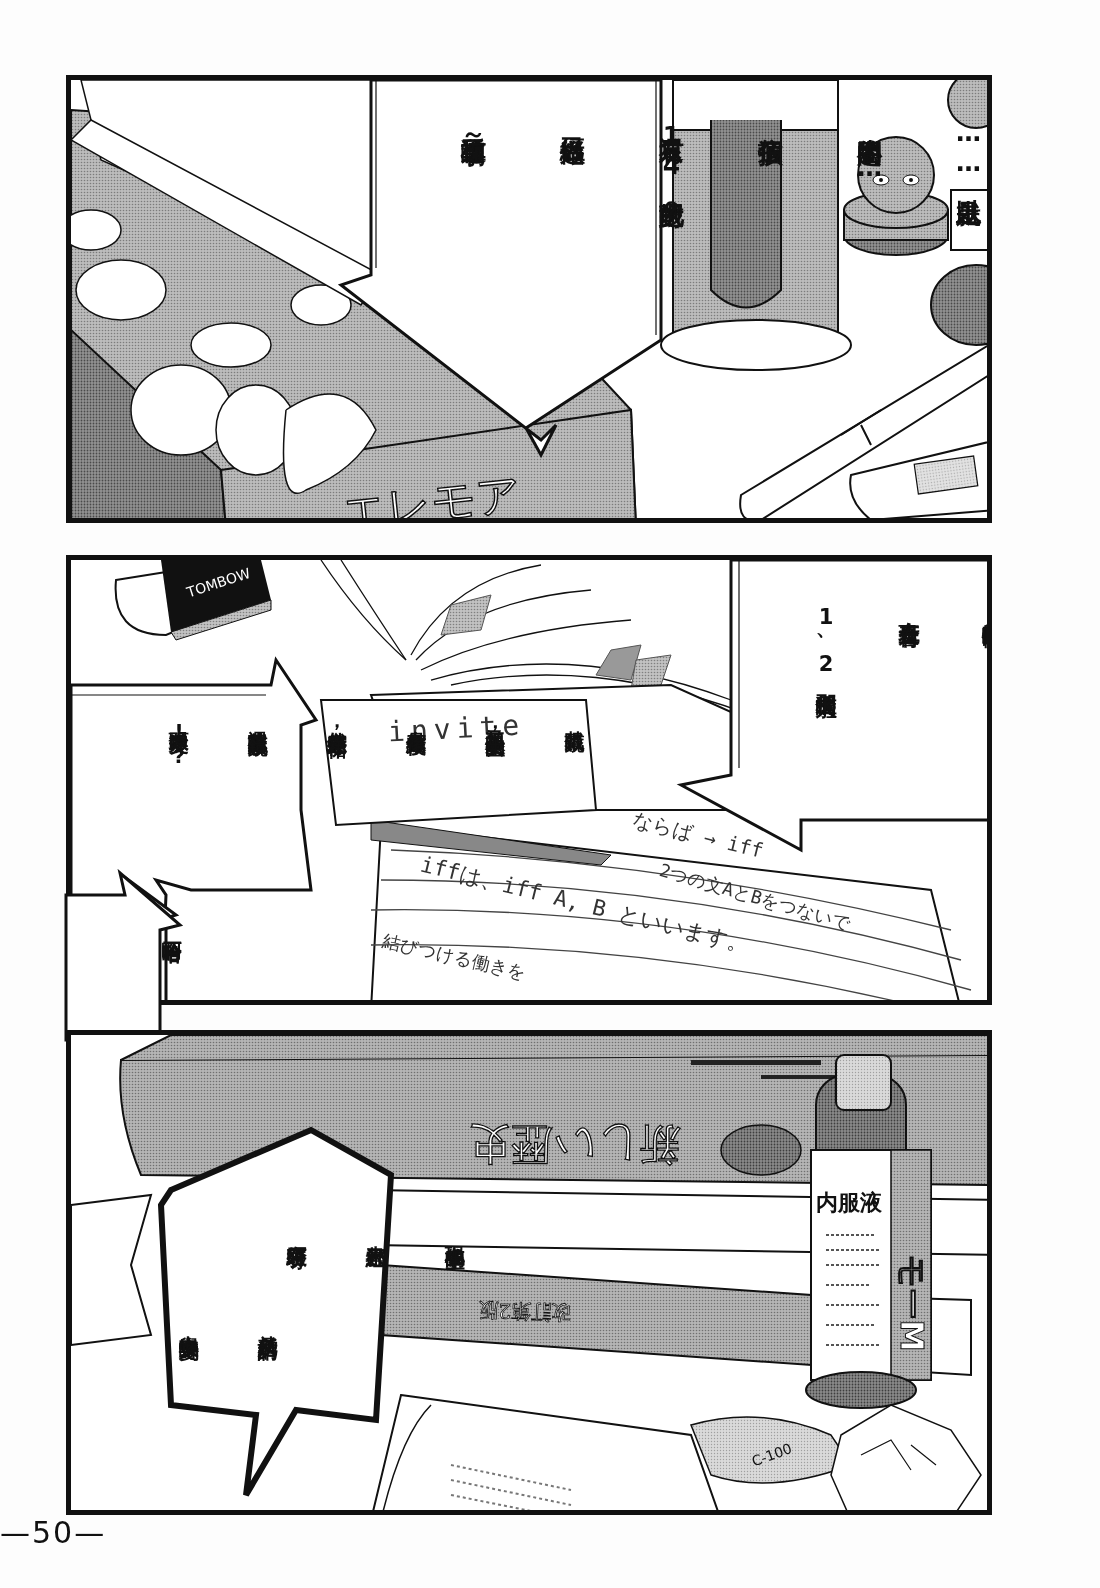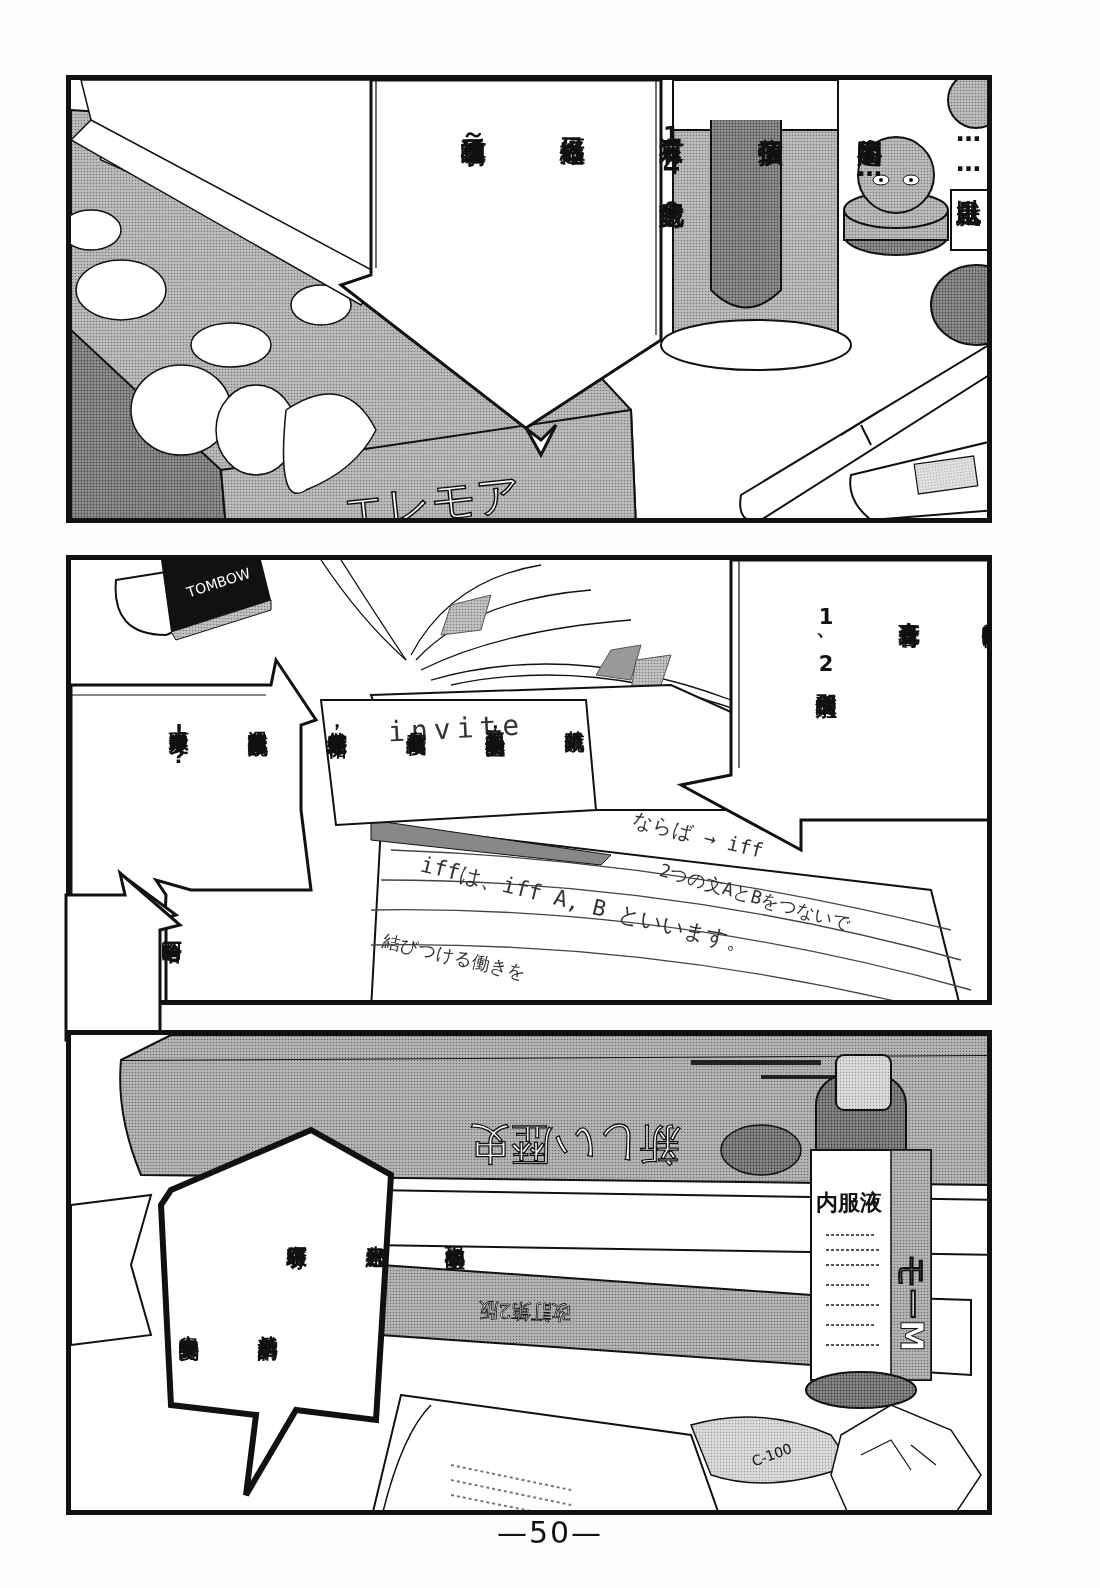--- a/index.html
+++ b/index.html
@@ -5,21 +5,21 @@
   html, body { margin: 0; padding: 0; background: #ffffff; }
   body { width: 1100px; height: 1588px; position: relative; overflow: hidden; font-family: "DejaVu Sans", sans-serif; }
   .page { position: absolute; inset: 0; background: #fdfdfd; }
   .panel { position: absolute; border: 5px solid #111; box-sizing: border-box; background: #fff; overflow: hidden; }
   .bubble-text {
     position: absolute; writing-mode: vertical-rl; text-orientation: upright;
     font-family: "DejaVu Sans", sans-serif; font-weight: bold; color: #111;
     line-height: 1.32; letter-spacing: 1px; white-space: pre;
   }
   .bubble-text span { display: block; }
-  .page-number { position: absolute; left: 0; right: 0; top: 1515px; text-align: center; font-family: "DejaVu Sans", sans-serif; font-size: 30px; color: #111; letter-spacing: 2px; }
+  .page-number { position: absolute; left: 0; right: 0; top: 1515px; text-align: left; font-family: "DejaVu Sans", sans-serif; font-size: 30px; color: #111; letter-spacing: 2px; }
   .handwrite { position: absolute; font-family: "DejaVu Sans Mono", monospace; color: #333; white-space: nowrap; }
   svg { position: absolute; overflow: visible; }
 </style>
 </head>
 <body>
 
 <div class="page">
 
   <div class="panel" style="left:66px; top:75px; width:926px; height:448px;">
 

